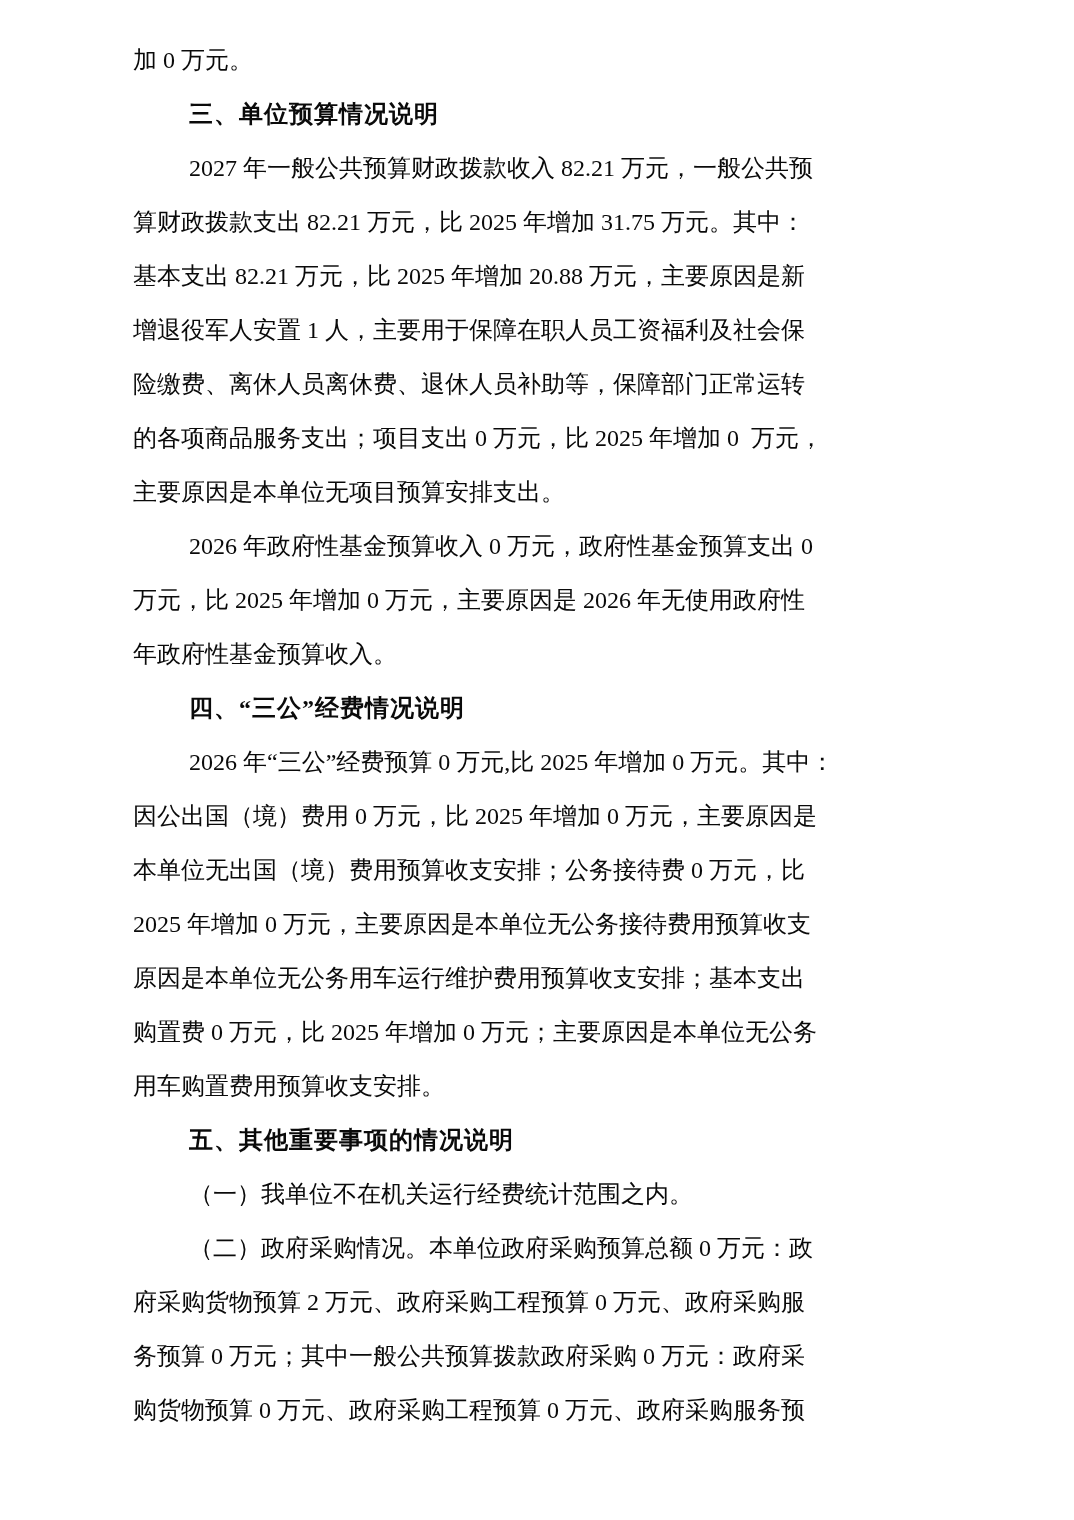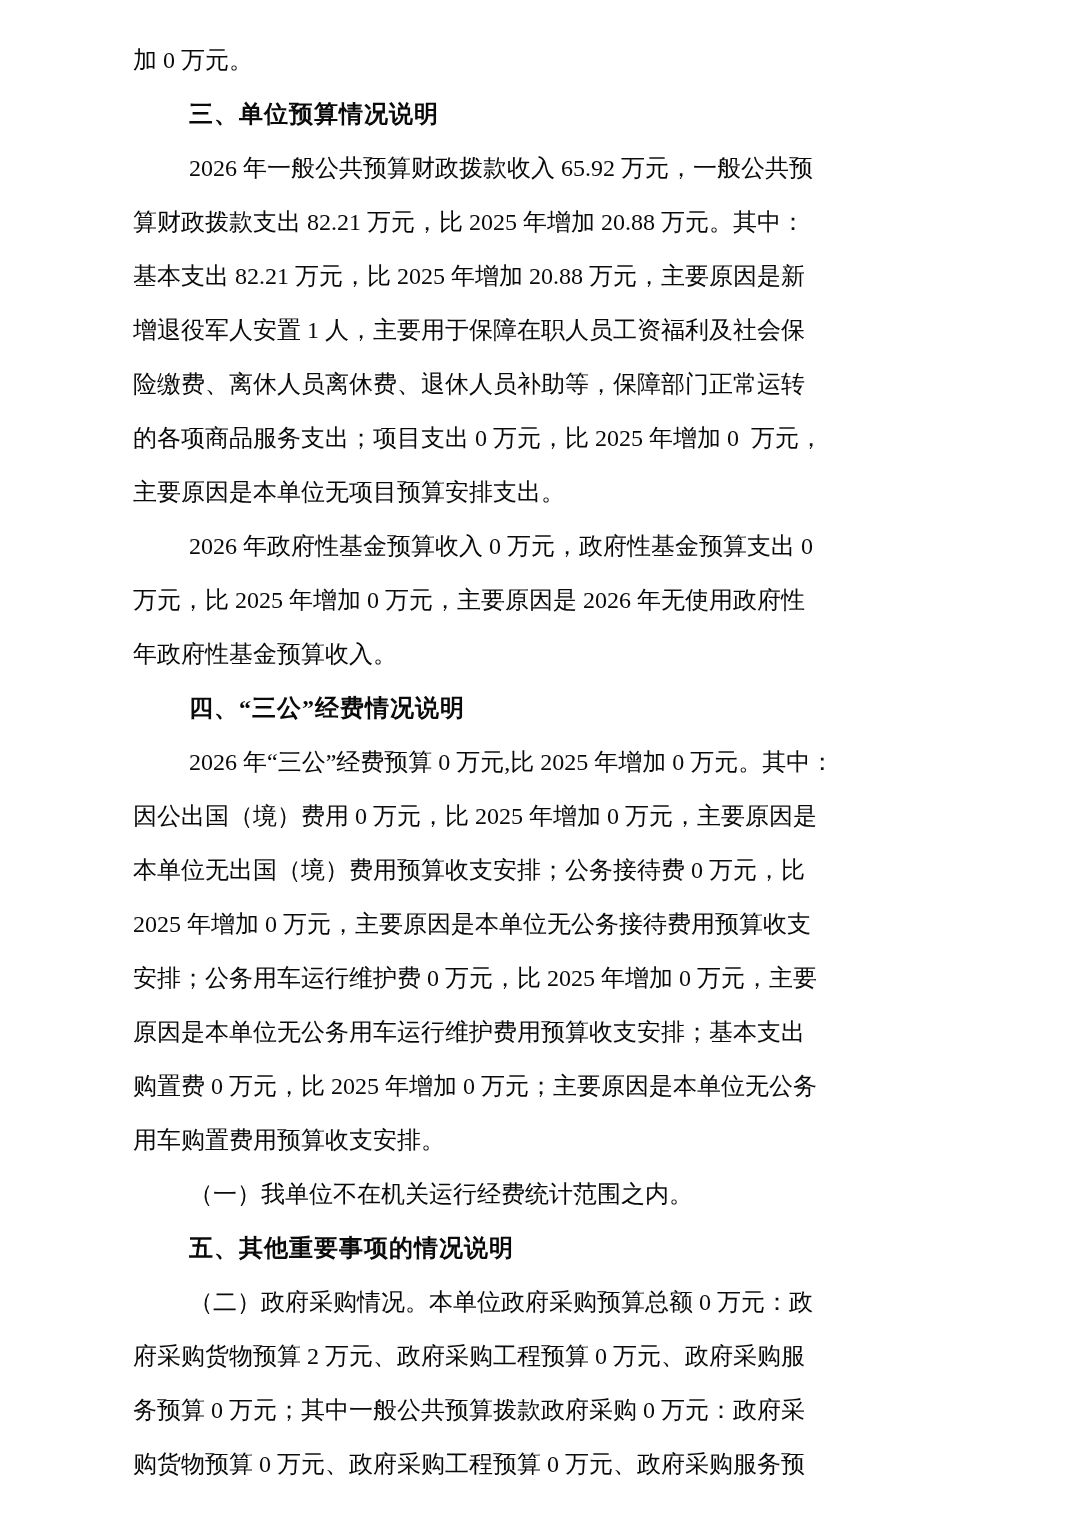--- a/index.html
+++ b/index.html
@@ -45,39 +45,38 @@
     text-indent: 0;
   }
 </style>
 </head>
 <body>
 
 <div class="page">
   <div class="content" id="content">
       <div class="text-line para-end">加 0 万元。</div>
       <div class="text-line heading">三、单位预算情况说明</div>
-      <div class="text-line para-start">2026 年一般公共预算财政拨款收入 65.92 万元，一般公共预</div>
-      <div class="text-line para-mid">算财政拨款支出 82.21 万元，比 2025 年增加 20.88 万元。其中：</div>
+      <div class="text-line para-start">2027 年一般公共预算财政拨款收入 82.21 万元，一般公共预</div>
+      <div class="text-line para-mid">算财政拨款支出 82.21 万元，比 2025 年增加 31.75 万元。其中：</div>
       <div class="text-line para-mid">基本支出 82.21 万元，比 2025 年增加 20.88 万元，主要原因是新</div>
       <div class="text-line para-mid">增退役军人安置 1 人，主要用于保障在职人员工资福利及社会保</div>
       <div class="text-line para-mid">险缴费、离休人员离休费、退休人员补助等，保障部门正常运转</div>
       <div class="text-line para-mid">的各项商品服务支出；项目支出 0 万元，比 2025 年增加 0  万元，</div>
       <div class="text-line para-end">主要原因是本单位无项目预算安排支出。</div>
       <div class="text-line para-start">2026 年政府性基金预算收入 0 万元，政府性基金预算支出 0</div>
       <div class="text-line para-mid">万元，比 2025 年增加 0 万元，主要原因是 2026 年无使用政府性</div>
       <div class="text-line para-end">年政府性基金预算收入。</div>
       <div class="text-line heading">四、“三公”经费情况说明</div>
       <div class="text-line para-start">2026 年“三公”经费预算 0 万元,比 2025 年增加 0 万元。其中：</div>
       <div class="text-line para-mid">因公出国（境）费用 0 万元，比 2025 年增加 0 万元，主要原因是</div>
       <div class="text-line para-mid">本单位无出国（境）费用预算收支安排；公务接待费 0 万元，比</div>
       <div class="text-line para-mid">2025 年增加 0 万元，主要原因是本单位无公务接待费用预算收支</div>
-      <div class="text-line para-mid">安排；公务用车运行维护费 0 万元，比 2025 年增加 0 万元，主要</div>
       <div class="text-line para-mid">原因是本单位无公务用车运行维护费用预算收支安排；基本支出</div>
       <div class="text-line para-mid">购置费 0 万元，比 2025 年增加 0 万元；主要原因是本单位无公务</div>
       <div class="text-line para-end">用车购置费用预算收支安排。</div>
+      <div class="text-line heading">五、其他重要事项的情况说明</div>
       <div class="text-line para-single">（一）我单位不在机关运行经费统计范围之内。</div>
-      <div class="text-line heading">五、其他重要事项的情况说明</div>
       <div class="text-line para-start">（二）政府采购情况。本单位政府采购预算总额 0 万元：政</div>
       <div class="text-line para-mid">府采购货物预算 2 万元、政府采购工程预算 0 万元、政府采购服</div>
       <div class="text-line para-mid">务预算 0 万元；其中一般公共预算拨款政府采购 0 万元：政府采</div>
       <div class="text-line para-mid">购货物预算 0 万元、政府采购工程预算 0 万元、政府采购服务预</div>
     </div>
 </div>
 
 </body></html>

